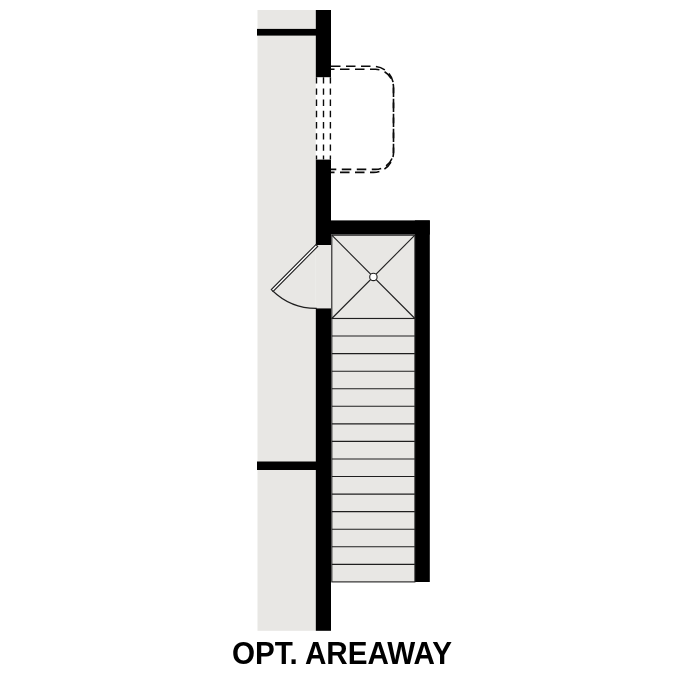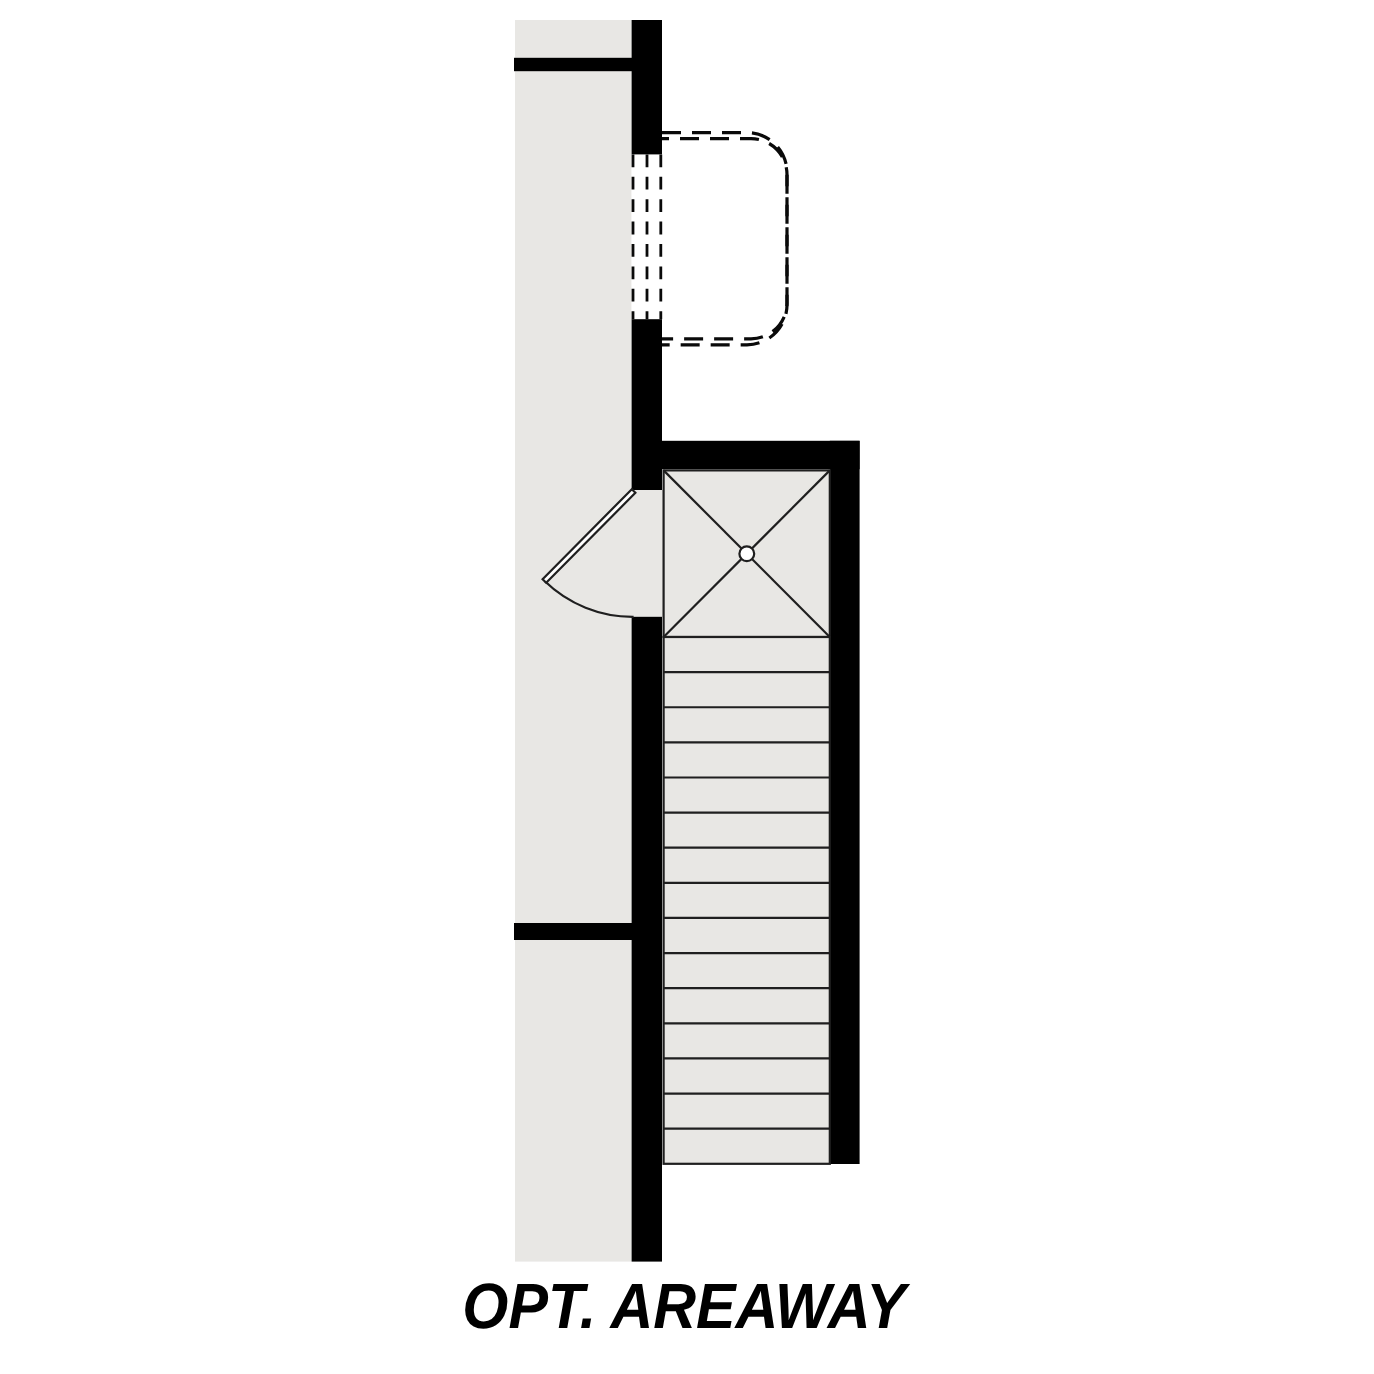--- a/index.html
+++ b/index.html
@@ -8,21 +8,20 @@
     width: 687px;
     height: 687px;
     background: #ffffff;
     overflow: hidden;
     font-family: "Liberation Sans", sans-serif;
   }
   #plan-canvas {
     position: relative;
     width: 687px;
     height: 687px;
-    font-style: italic;
   }
   svg { display: block; }
   .thin {
     stroke: #1f1f1f;
     stroke-width: 1.1;
   }
   .nofill { fill: none; }
   .dashed-open {
     stroke: #0a0a0a;
     stroke-width: 1.4;

